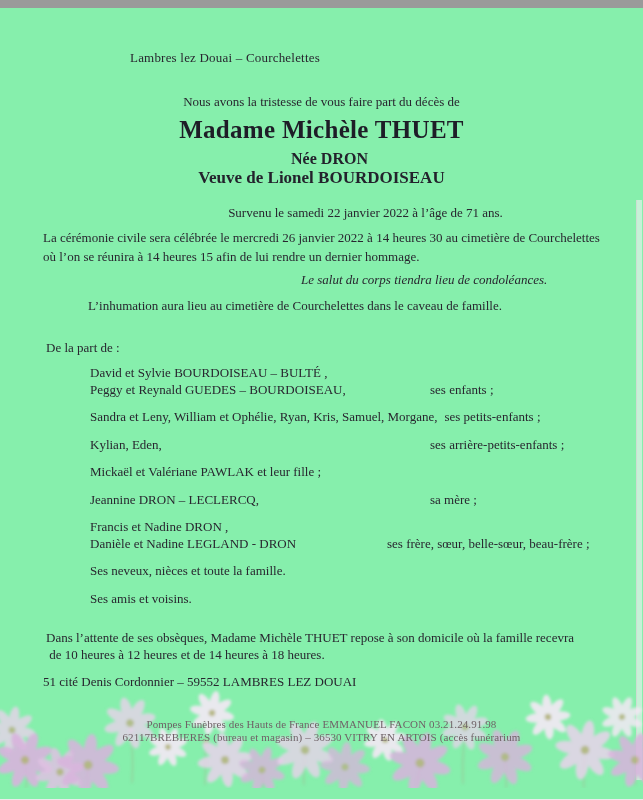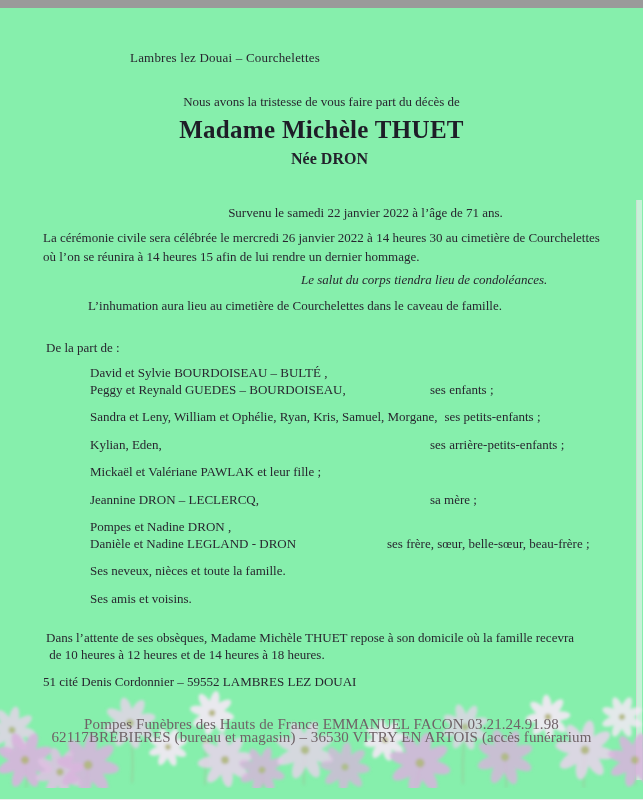--- a/index.html
+++ b/index.html
@@ -26,37 +26,38 @@
   .burial{left:88px;top:289px;}
   .fromlabel{left:46px;top:331px;}
   .family{left:90px;top:357px;width:520px;}
   .fam-row{position:relative;line-height:16.5px;margin-bottom:11px;font-size:13px;}
   .fam-row .rel{position:absolute;left:340px;bottom:0;white-space:nowrap;}
   .fam-row .rel.rel-left{left:297px;}
   .fam-row.inline-rel .rel{position:static;margin-left:7px;}
   .fam-extra{line-height:16.5px;margin-bottom:11px;font-size:13px;}
   .wake{left:46px;top:621px;width:560px;line-height:17px;white-space:pre-wrap;}
   .address{left:43px;top:665px;}
-  .footer{top:710px;font-size:15px;line-height:12.5px;color:#6f6267;z-index:5;letter-spacing:.1px;}
+  .footer{top:710px;font-size:11px;line-height:12.5px;color:#6f6267;z-index:5;letter-spacing:.1px;}
   .flowers{position:absolute;left:0;top:672px;width:643px;height:108px;z-index:1;}
   .edge-line{left:636px;top:192px;width:1px;height:580px;background:#d9d9d9;opacity:.85;}
   .edge-soft{left:637px;top:192px;width:5px;height:580px;background:#f2f1f3;opacity:.6;}
   .bottom-line{left:0;top:791px;width:643px;height:1px;background:#ebebeb;}
 </style>
 </head>
 <body>
 
 <div class="page">
 
   <div class="abs t13 location">Lambres lez Douai – Courchelettes</div>
 
   <div class="abs t13 center intro">Nous avons la tristesse de vous faire part du décès de</div>
 
   <div class="abs center title">Madame Michèle THUET</div>
   <div class="abs center maiden">Née DRON</div>
+  <div class="abs center widow">Veuve de Lionel BOURDOISEAU</div>
 
   <div class="abs t13 center deathdate">Survenu le samedi 22 janvier 2022 à l’âge de 71 ans.</div>
 
   <div class="abs t13 ceremony">La cérémonie civile sera célébrée le mercredi 26 janvier 2022 à 14 heures 30 au cimetière de Courchelettes où l’on se réunira à 14 heures 15 afin de lui rendre un dernier hommage.</div>
 
   <div class="abs t13 condolence">Le salut du corps tiendra lieu de condoléances.</div>
 
   <div class="abs t13 burial">L’inhumation aura lieu au cimetière de Courchelettes dans le caveau de famille.</div>
 
   <div class="abs t13 fromlabel">De la part de :</div>
@@ -81,21 +82,21 @@
     <div class="fam-row">
       <div>Mickaël et Valériane PAWLAK et leur fille ;</div>
     </div>
 
     <div class="fam-row">
       <div>Jeannine DRON – LECLERCQ,</div>
       <span class="rel">sa mère ;</span>
     </div>
 
     <div class="fam-row">
-      <div>Pompes et Nadine DRON ,</div>
+      <div>Francis et Nadine DRON ,</div>
       <div>Danièle et Nadine LEGLAND - DRON</div>
       <span class="rel rel-left">ses frère, sœur, belle-sœur, beau-frère ;</span>
     </div>
 
     <div class="fam-extra">Ses neveux, nièces et toute la famille.</div>
     <div class="fam-extra">Ses amis et voisins.</div>
   </div>
 
   <div class="abs t13 wake"><span>Dans l’attente de ses obsèques, Madame Michèle THUET repose à son domicile où la famille recevra</span><br><span> de 10 heures à 12 heures et de 14 heures à 18 heures.</span></div>
 

